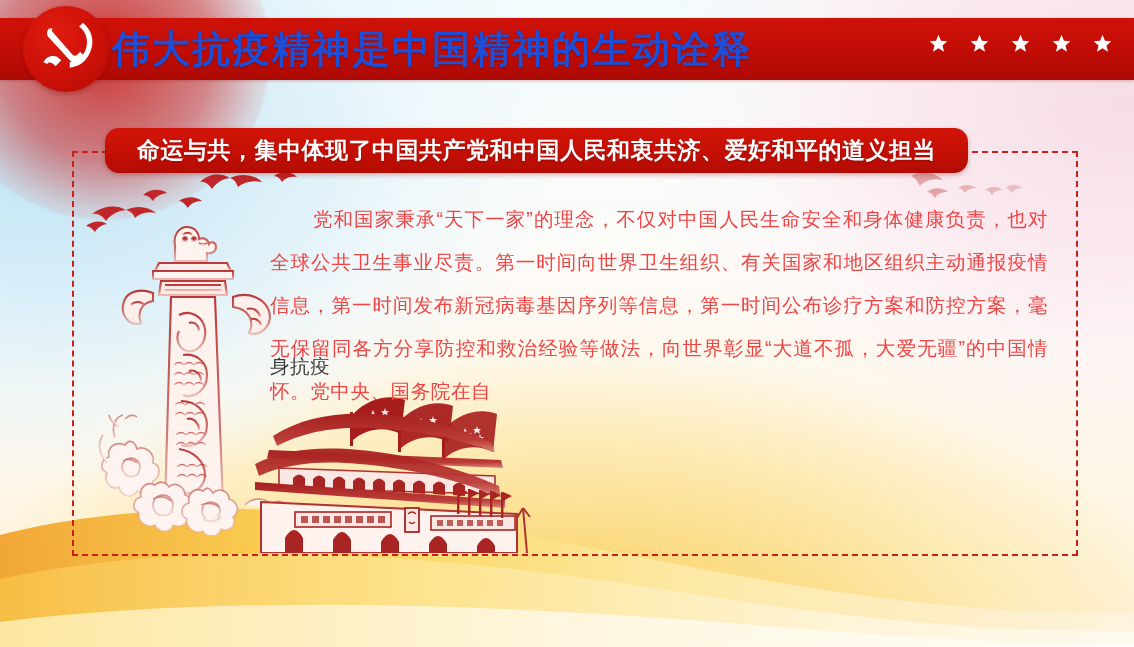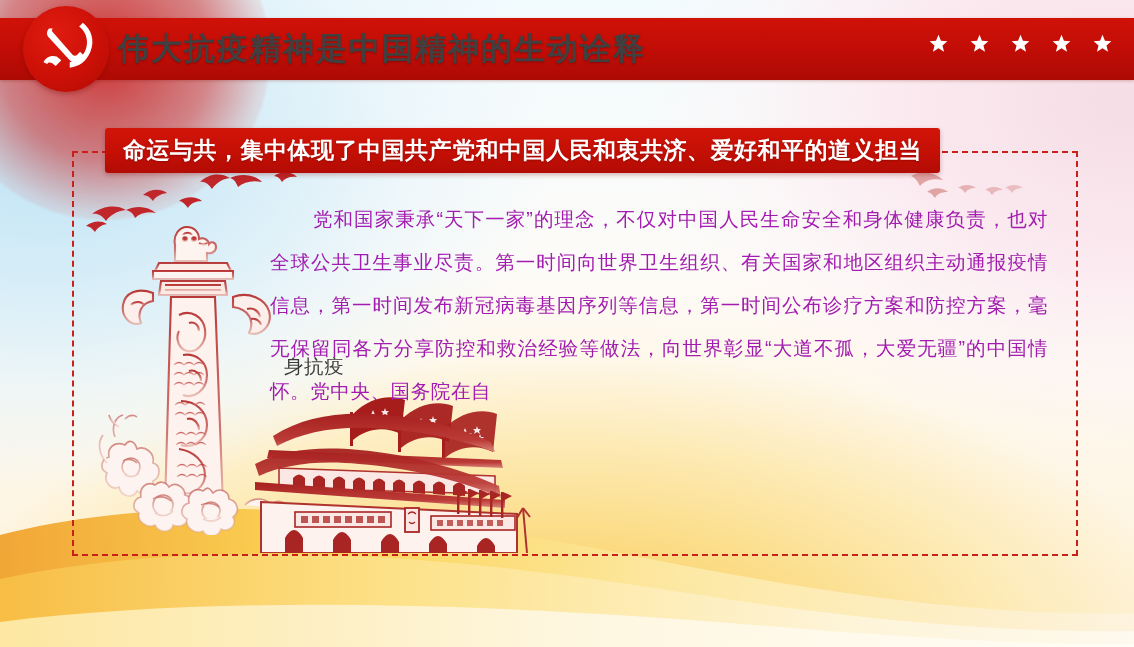--- a/index.html
+++ b/index.html
@@ -28,24 +28,23 @@
   .wave svg{display:block;width:100%;height:100%;}
 
   
   .header-band{
     position:absolute;left:0;top:18px;width:1134px;height:62px;
     background:linear-gradient(180deg,#cf1208 0%,#c20d06 48%,#ad0a04 100%);
     box-shadow:0 1px 3px rgba(120,10,5,0.25);
   }
   .header-title{
     position:absolute;left:112px;top:23px;
-    font-size:31px;font-weight:bold;color:#404040;letter-spacing:2px;
+    font-size:38px;font-weight:bold;color:#1d4ed8;letter-spacing:2px;
     line-height:52px;white-space:nowrap;
     text-shadow:0 1px 2px rgba(90,0,0,0.45);
-    margin-left:6px;
   }
   .header-stars{
     position:absolute;right:22px;top:34px;
     display:flex;gap:22px;align-items:center;
   }
   .header-stars .star{width:19px;height:19px;display:block;}
 
   .emblem{
     position:absolute;left:23px;top:6px;width:86px;height:86px;border-radius:50%;
     background:radial-gradient(circle at 38% 32%,#e01b10 0%,#cc1007 55%,#b00c04 100%);
@@ -57,53 +56,53 @@
   
   .dashed-frame{
     position:absolute;left:72px;top:151px;width:1006px;height:405px;
     border:2px dashed #c8201b;
     box-sizing:border-box;
   }
 
   
   .section-title{
     position:absolute;left:105px;top:128px;height:45px;
-    padding:0 18px;
+    padding:0 32px;
     display:flex;align-items:center;
     background:linear-gradient(180deg,#d21509 0%,#c40f05 55%,#b20c04 100%);
-    border-radius:3px;
+    border-radius:14px;
     box-shadow:0 2px 5px rgba(120,12,6,0.3);
   }
   .section-title span{
     font-size:23px;font-weight:bold;color:#ffffff;letter-spacing:0.5px;white-space:nowrap;
     text-shadow:0 1px 2px rgba(90,0,0,0.4);
   }
 
   
   .illus{position:absolute;pointer-events:none;}
   .birds-left{left:80px;top:170px;width:260px;height:75px;}
   .birds-right{left:905px;top:168px;width:125px;height:42px;opacity:0.45;}
   .huabiao{left:95px;top:205px;width:245px;height:330px;}
   .tiananmen{left:255px;top:378px;width:285px;height:175px;}
 
   
   .para{
     position:absolute;
-    color:#a21caf;
+    color:#ef4444;
     font-size:19.5px;
     line-height:43px;
     letter-spacing:0.6px;
     text-align:justify;
     text-justify:inter-character;
   }
   .para-top{left:270px;top:198px;width:778px;}
   .para-top .indent{text-indent:2.2em;}
   .para-bottom{left:548px;top:355px;width:500px;}
   .tail-word{
-    position:absolute;left:284px;top:345px;
+    position:absolute;left:270px;top:345px;
     color:#3a3a3a;font-size:19.5px;line-height:43px;letter-spacing:0.6px;
   }
 </style>
 </head>
 <body>
 
 <div id="page">
 
   <div class="bg-base"></div>
   <div class="bg-sun"></div>

